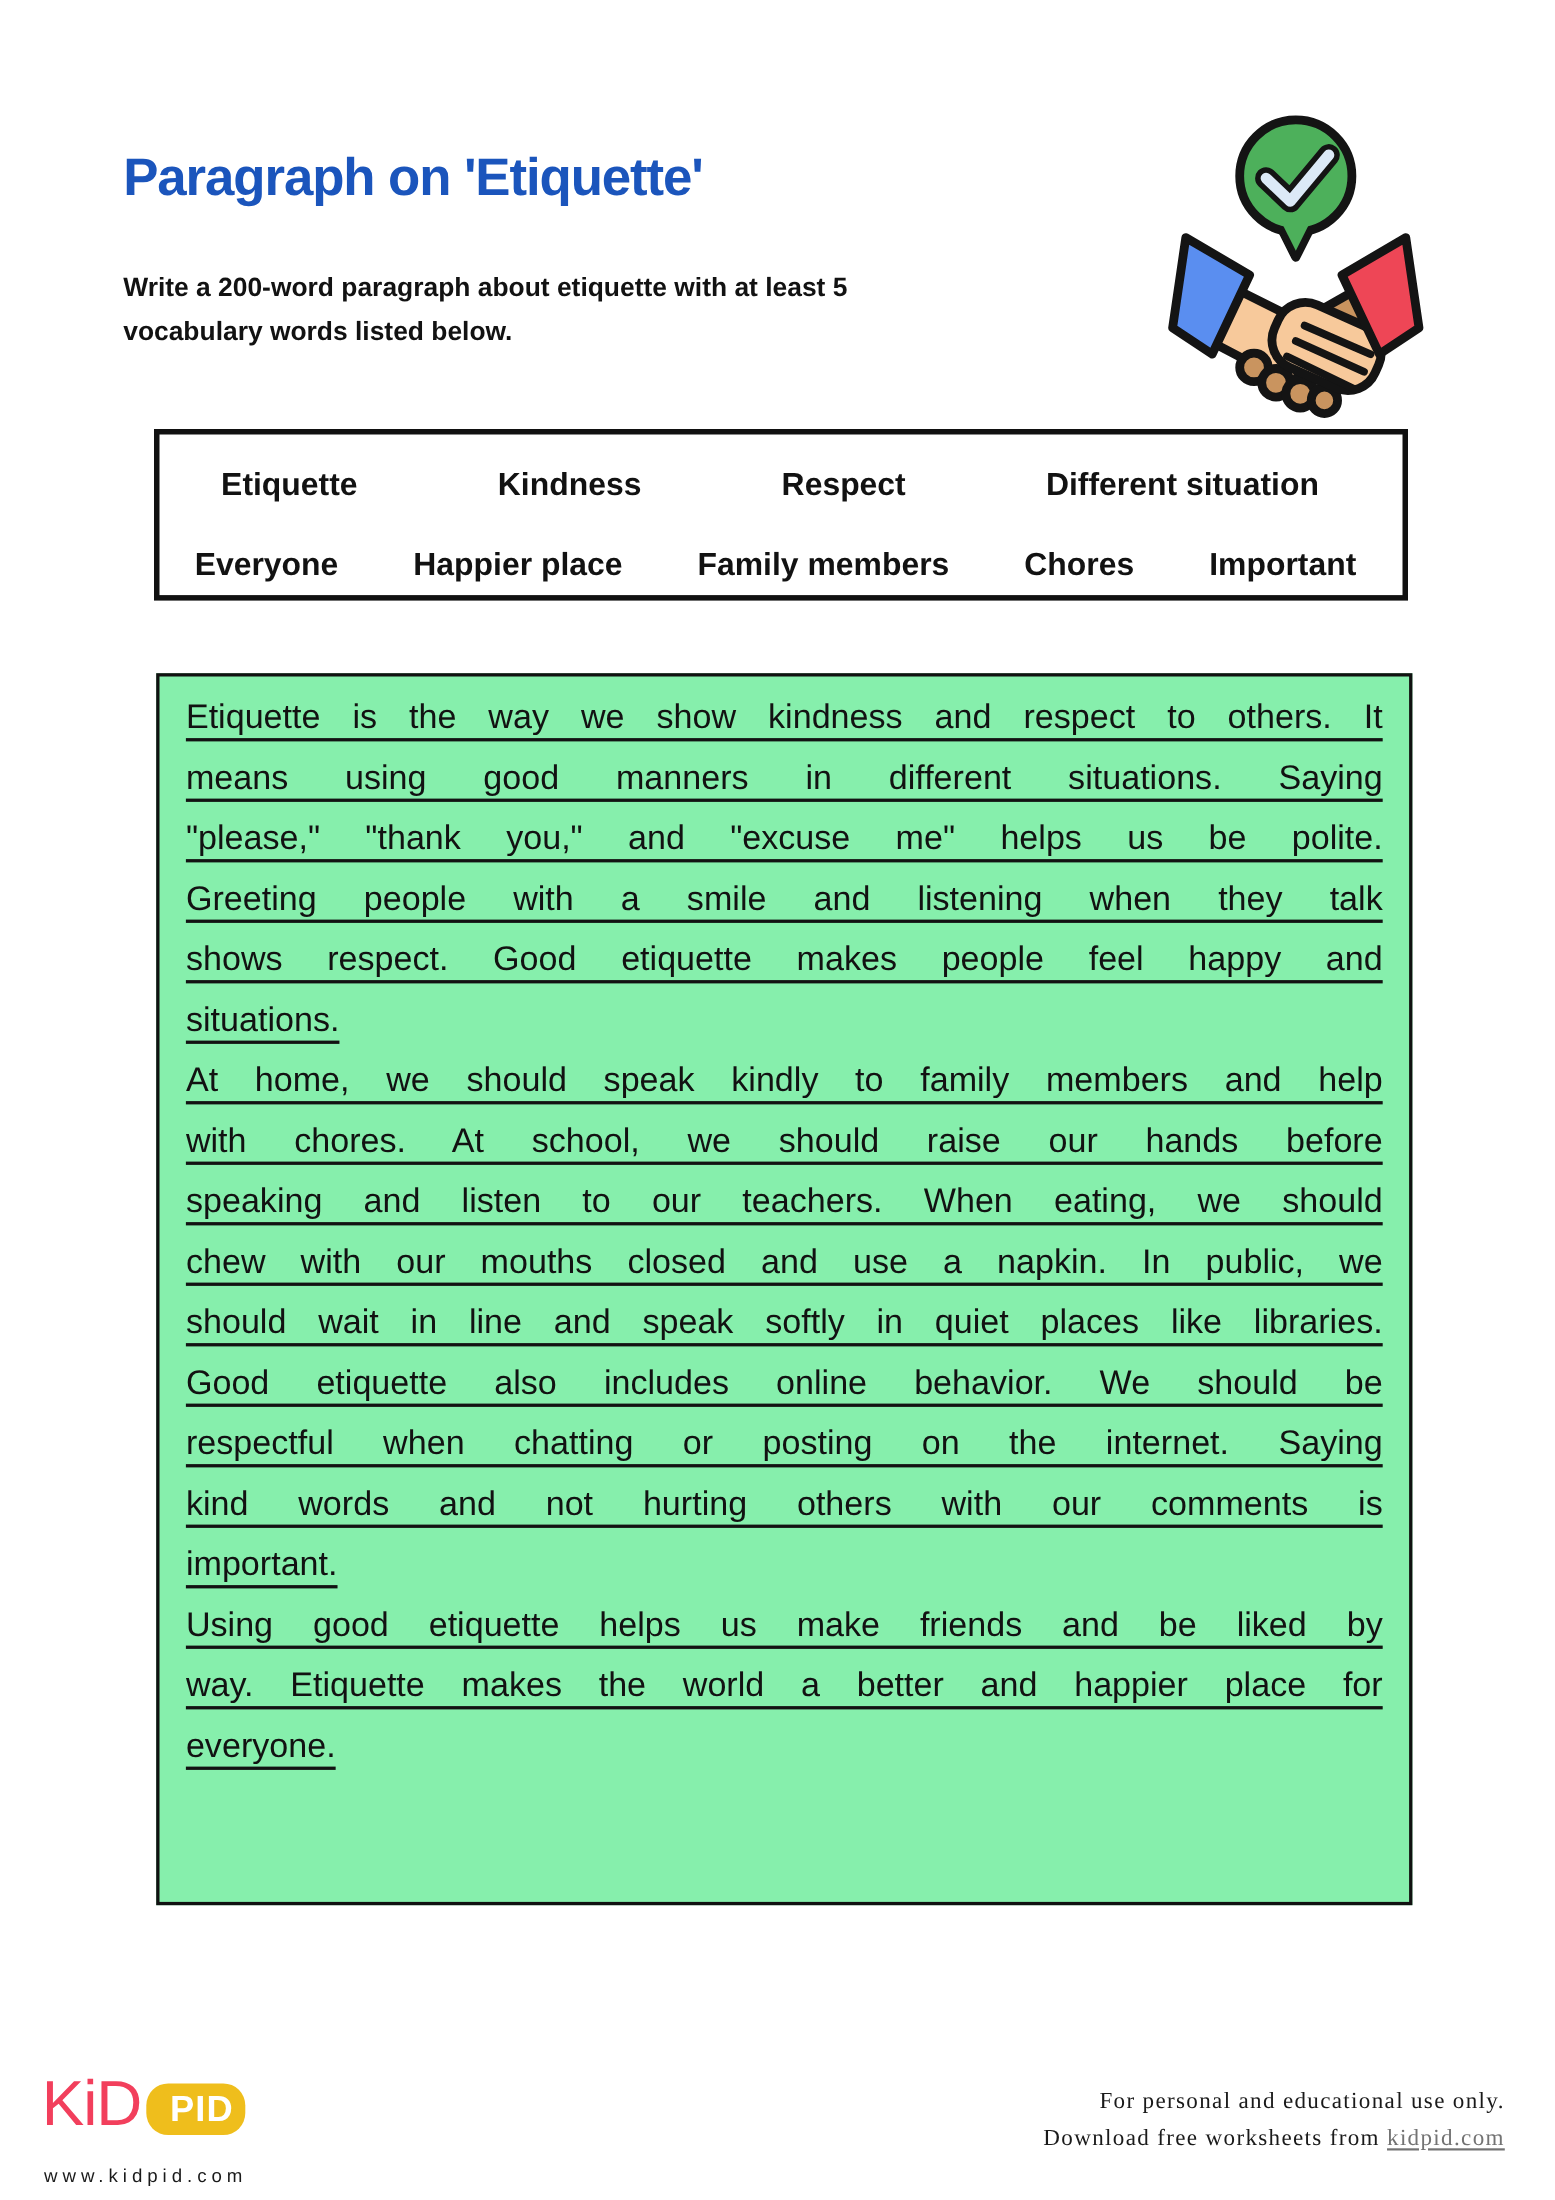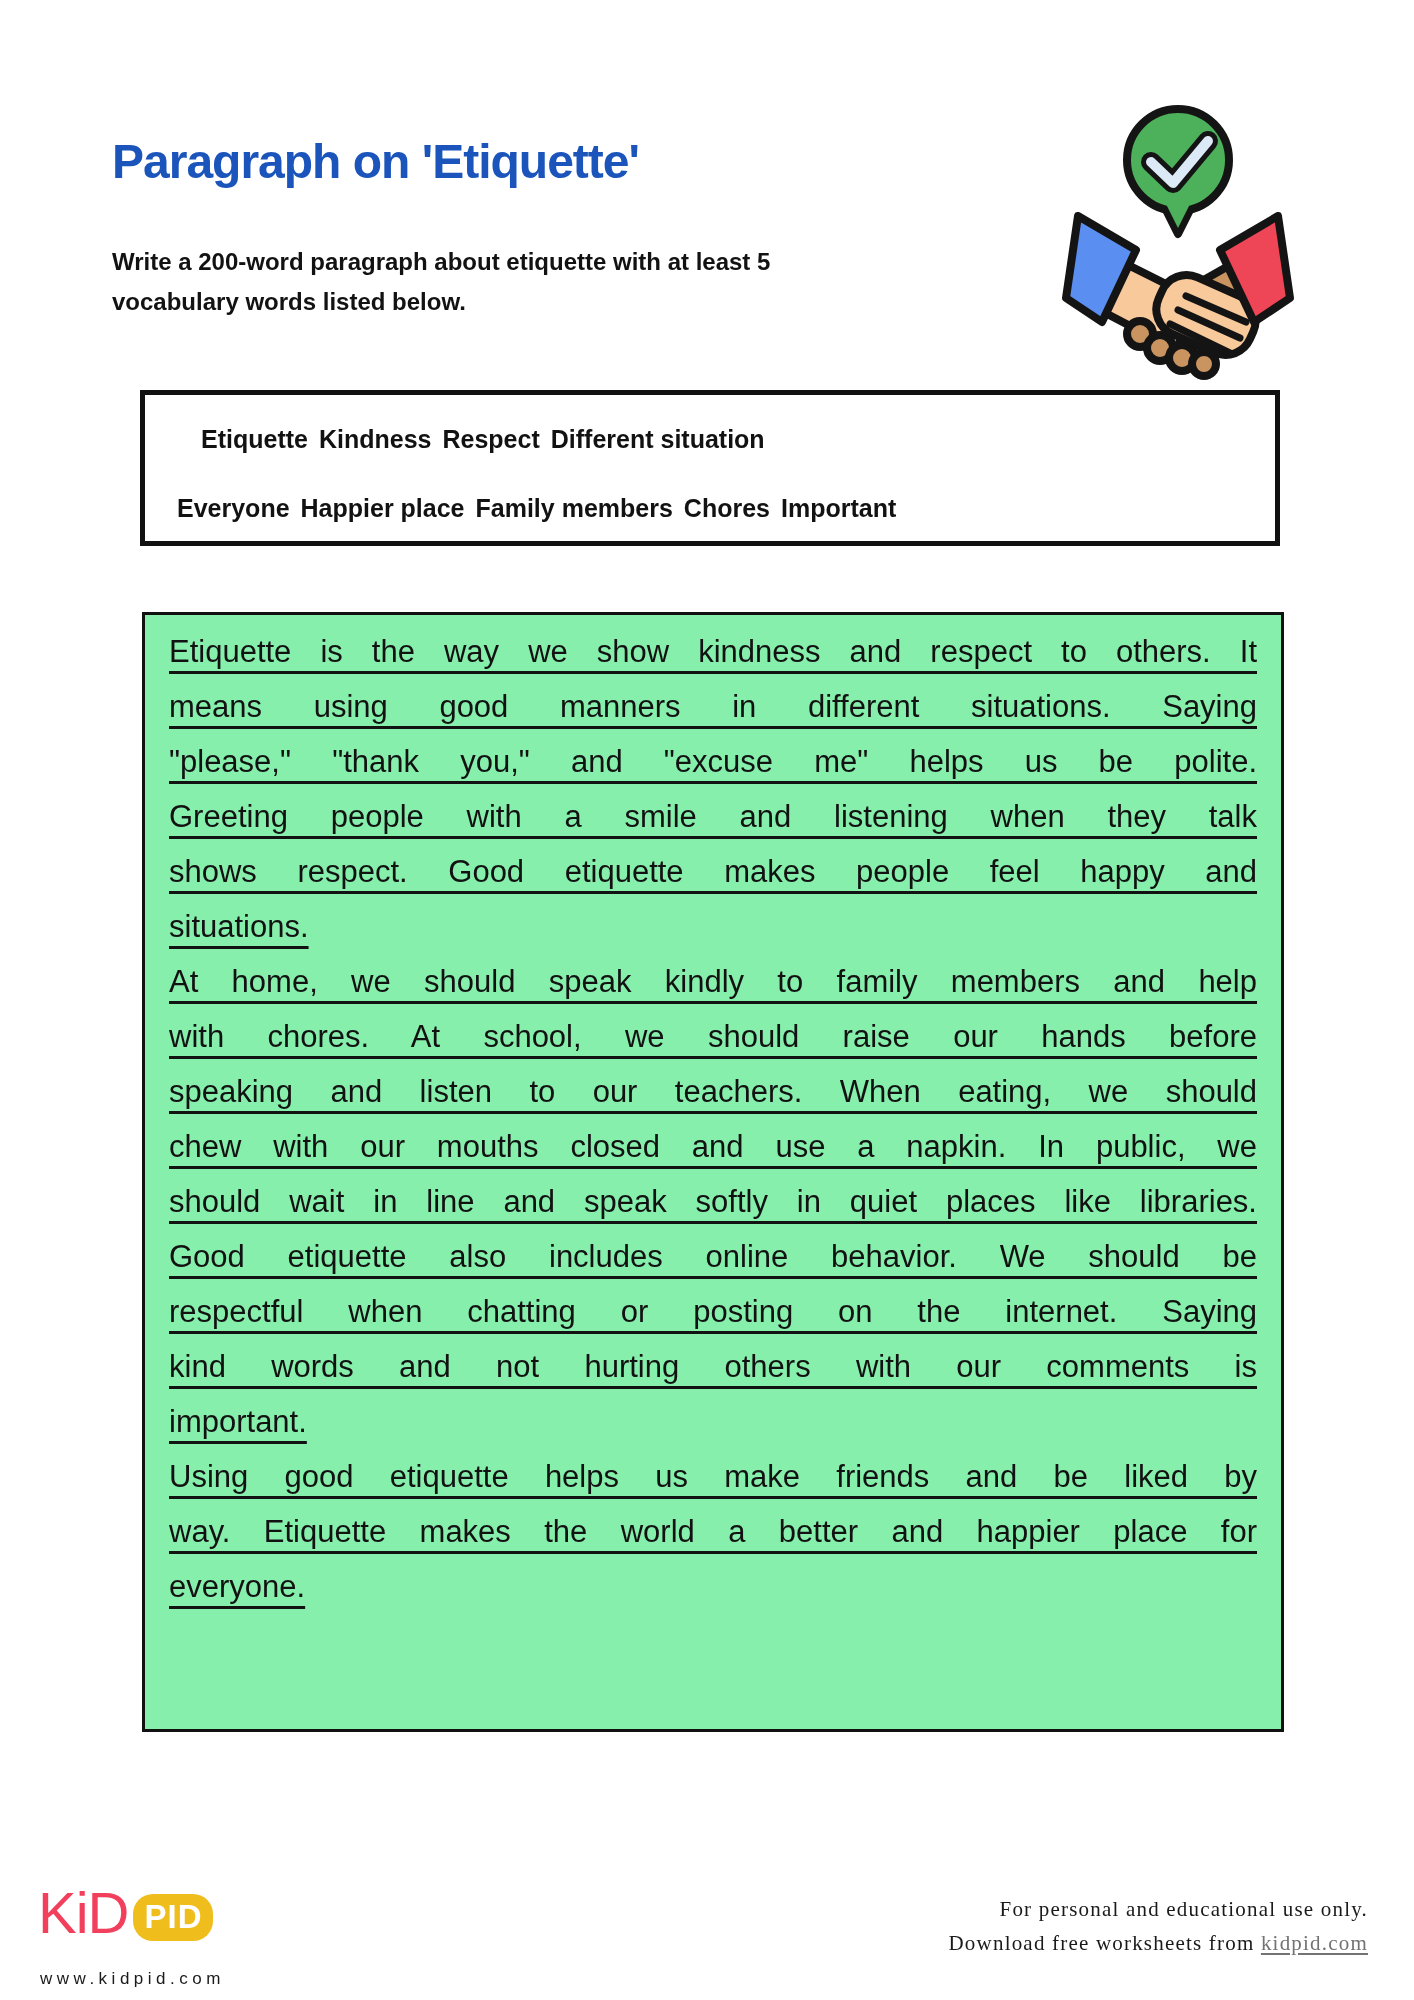--- a/index.html
+++ b/index.html
@@ -21,21 +21,21 @@
 
   
   .title{position:absolute;left:112px;top:134px;font-size:48px;font-weight:700;letter-spacing:-1px;color:var(--title-blue);}
   .subtitle{position:absolute;left:112px;top:242px;width:700px;font-size:24px;font-weight:700;line-height:40px;color:var(--ink);}
 
   
   .icon-wrap{position:absolute;left:1056px;top:84px;width:246px;height:302px;}
 
   
   .vocab-box{position:absolute;left:140px;top:390px;width:1140px;height:156px;border:5px solid #111;background:#fff;}
-  .vocab-row{display:flex;font-size:25px;font-weight:700;color:var(--ink);gap:11px;}
+  .vocab-row{display:flex;justify-content:space-between;font-size:29px;font-weight:700;color:var(--ink);}
   .vocab-row.row1{margin-top:30px;padding:0 76px 0 56px;}
   .vocab-row.row2{margin-top:40px;padding:0 42px 0 32px;}
 
   
   .para-box{position:absolute;left:142px;top:612px;width:1142px;height:1120px;border:3px solid #111;background:#86efac;padding:9px 24px 0 24px;}
   .line{
     font-size:31px;
     line-height:55px;
     color:var(--ink);
     text-align:justify;
@@ -43,21 +43,21 @@
     text-decoration:underline;
     text-decoration-thickness:3px;
     text-underline-offset:9px;
     white-space:normal;
   }
   .line.no-justify{text-align-last:left;}
 
   
   .logo{position:absolute;left:38px;top:1884px;display:flex;align-items:center;}
   .logo-kid{font-size:58px;font-weight:400;letter-spacing:-1px;color:var(--logo-pink);line-height:1;}
-  .logo-pid{margin-left:5px;margin-top:8px;background:var(--logo-yellow);color:#ffffff;font-size:33px;font-weight:700;line-height:1;padding:6px 11px 8px 11px;border-radius:20px;letter-spacing:1px;}
+  .logo-pid{margin-left:5px;margin-top:8px;background:var(--logo-yellow);color:#ffffff;font-size:33px;font-weight:700;line-height:1;padding:6px 11px 8px 21px;border-radius:20px;letter-spacing:1px;}
   .site-url{position:absolute;left:40px;top:1951px;font-size:17px;letter-spacing:4.5px;color:#1a1a1a;margin-top:18px;}
   .footer-notes{position:absolute;right:46px;top:1892px;text-align:right;font-family:"Liberation Serif",serif;font-size:21px;letter-spacing:1.2px;line-height:34px;color:#1a1a1a;}
   .footer-notes a{color:#737373;text-decoration:underline;text-underline-offset:3px;}
 </style>
 </head>
 <body>
 
 <div class="page">
 
   <h1 class="title">Paragraph on 'Etiquette'</h1>

